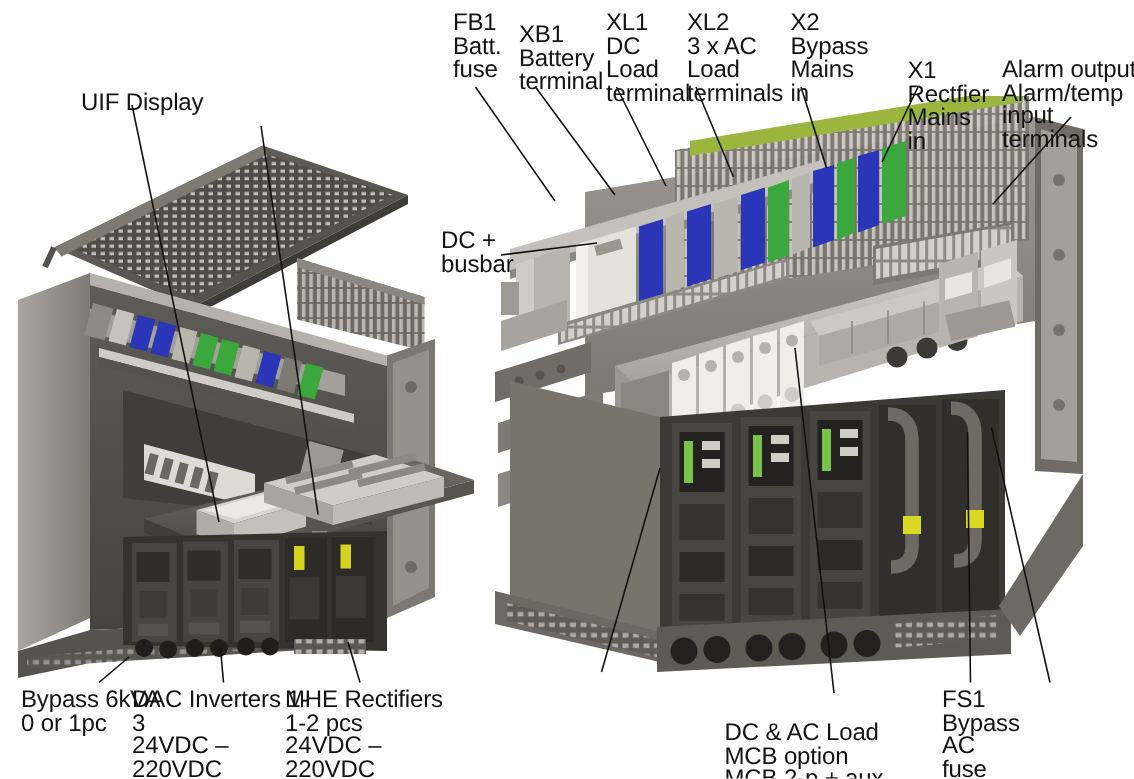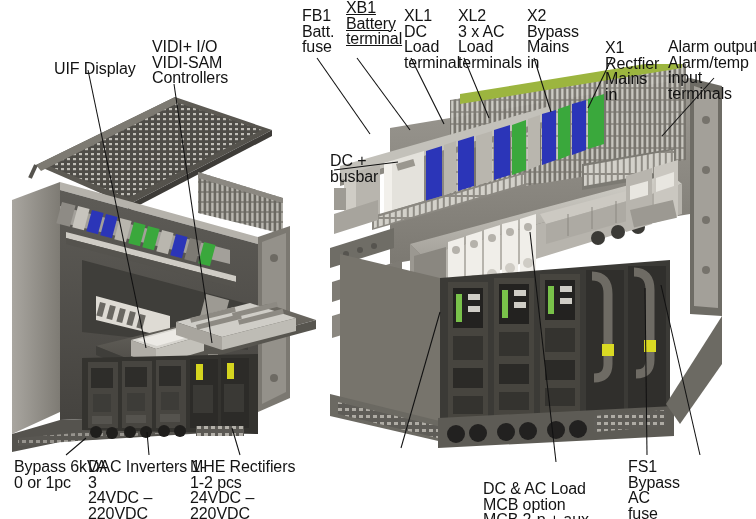--- a/index.html
+++ b/index.html
@@ -439,29 +439,26 @@
 
       <line x1="401" y1="448" x2="440" y2="312"></line>
       <line x1="556" y1="462" x2="530" y2="232"></line>
       <line x1="647" y1="455" x2="645" y2="288"></line>
       <line x1="700" y1="455" x2="661" y2="285"></line>
     </g>
   </svg>
 
   <div class="callout" style="left:54px;  top:61px;  width:100px;">UIF Display</div>
 
-  <div class="callout" style="left:152px; top:39px;  width:110px;">VIDI+ I/O
-VIDI-SAM
-Controllers</div>
 
   <div class="callout" style="left:302px; top:8px;   width:44px;">FB1
 Batt.
 fuse</div>
 
-  <div class="callout" style="left:346px; top:0;   width:56px;text-decoration:underline;">XB1
+  <div class="callout" style="left:346px; top:16px;   width:56px;">XB1
 Battery
 terminal</div>
 
   <div class="callout" style="left:404px; top:8px;   width:56px;">XL1
 DC Load
 terminal</div>
 
   <div class="callout" style="left:458px; top:8px;   width:76px;">XL2
 3 x AC Load
 terminals</div>
@@ -471,21 +468,21 @@
 Mains in</div>
 
   <div class="callout" style="left:605px; top:8px;   width:58px;margin-top:32px;">X1
 Rectfier
 Mains in</div>
 
   <div class="callout" style="left:668px; top:39px;  width:92px;">Alarm output
 Alarm/temp input
 terminals</div>
 
-  <div class="callout" style="left:294px; top:153px; width:48px;margin-left:36px;">DC +
+  <div class="callout" style="left:294px; top:153px; width:48px;">DC +
 busbar</div>
 
   <div class="callout" style="left:14px;  top:459px; width:100px;">Bypass 6kVA
 0 or 1pc</div>
 
   <div class="callout" style="left:88px;  top:459px; width:122px;">DAC Inverters 1-3
 24VDC – 220VDC</div>
 
   <div class="callout" style="left:190px; top:459px; width:122px;">MHE Rectifiers 1-2 pcs
 24VDC – 220VDC</div>

